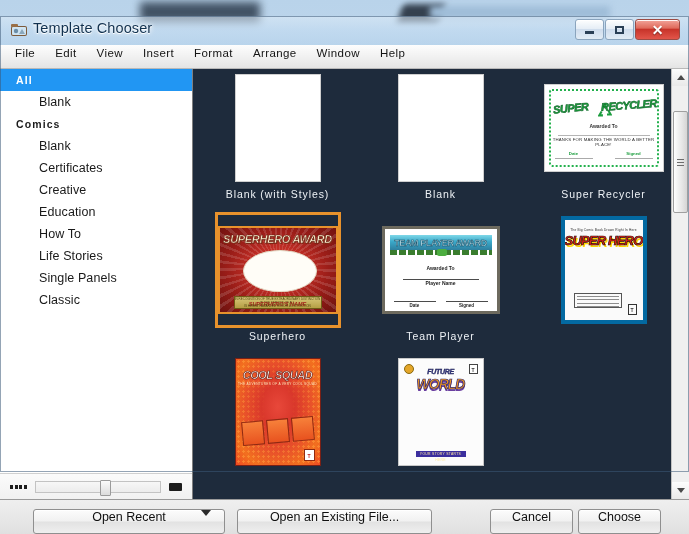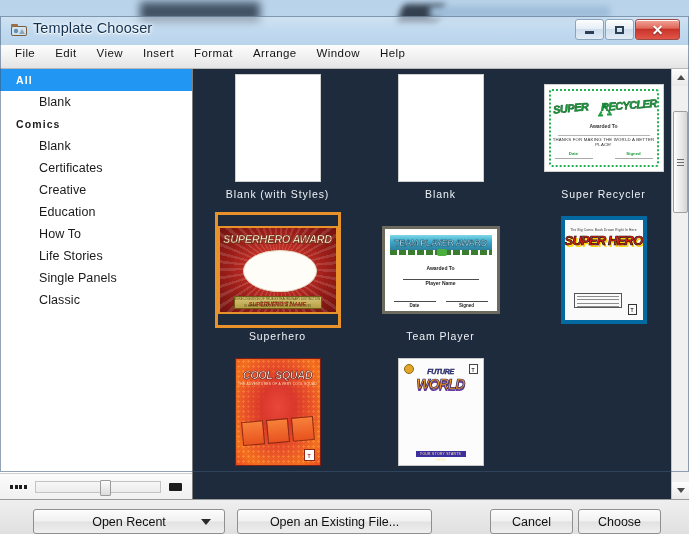--- a/index.html
+++ b/index.html
@@ -308,21 +308,21 @@
   #bottombar {
     position:absolute; left:0; top:483px; width:689px; height:51px;
     background: linear-gradient(180deg,#efefef 0%,#e3e3e3 55%,#d6d6d6 100%);
     border-top:1px solid #9a9a9a;
   }
   .btn {
     position:absolute; top:9px; height:25px;
     background: linear-gradient(180deg,#fcfcfc 0%,#f1f1f1 48%,#e2e2e2 52%,#efefef 100%);
     border:1px solid #8f8f8f; border-radius:3px;
     font-size:12.5px; color:#101010;
-    display:flex; align-items:center; justify-content:center;
+    display:flex; align-items:flex-start; justify-content:center;
     box-shadow: inset 0 1px 0 rgba(255,255,255,.85);
     cursor:default;
   }
   #btn-open-recent { left:33px; width:192px; }
   #btn-open-recent .caret {
     position:absolute; right:13px; width:0;height:0;
     border-left:5px solid transparent;border-right:5px solid transparent;border-top:6px solid #2a2a2a;
   }
   #btn-open-existing { left:237px; width:195px; }
   #btn-cancel { left:490px; width:83px; }

